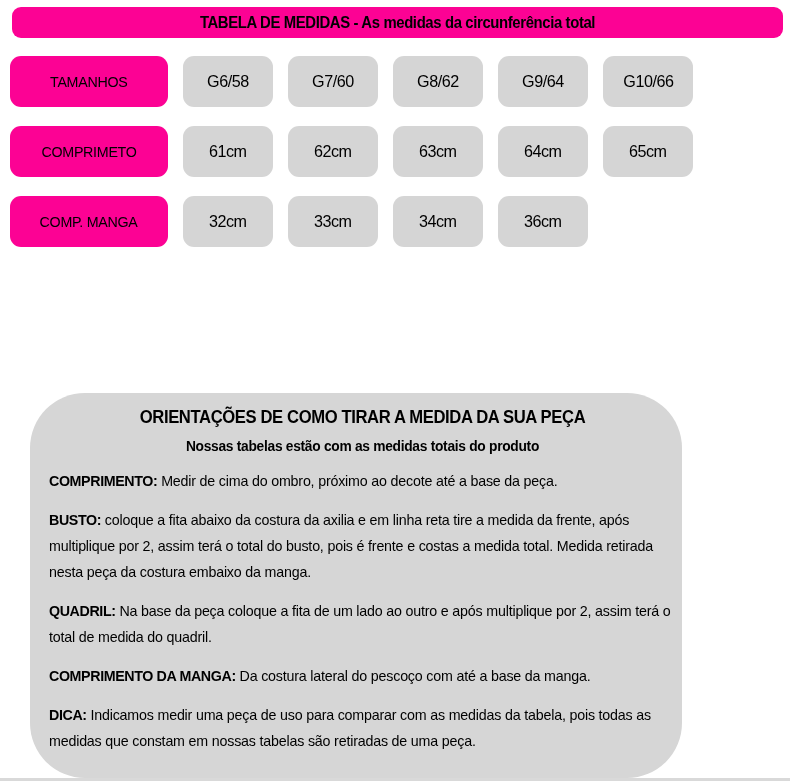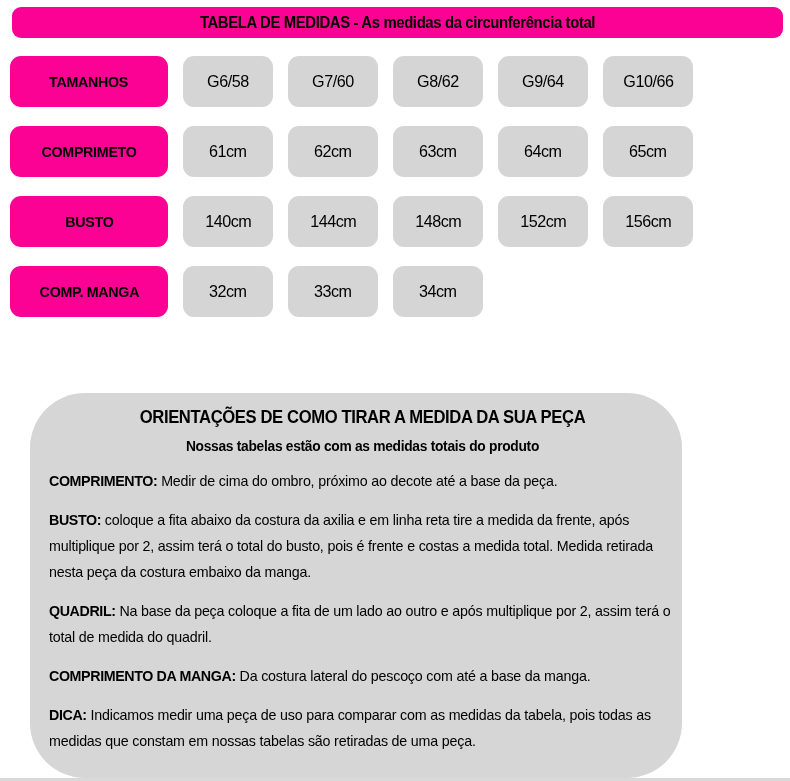--- a/index.html
+++ b/index.html
@@ -26,21 +26,21 @@
   }
   
   .size-table{position:absolute;left:10px;top:56px;}
   .trow{
     display:grid;grid-template-columns:158px repeat(5,90px);
     column-gap:15px;height:51px;margin-bottom:19px;
   }
   .tlabel{
     background:var(--pink);border-radius:11px;
     display:flex;align-items:center;justify-content:center;
-    font-weight:bold;font-size:15px;letter-spacing:-0.3px;
+    font-weight:normal;font-size:15px;letter-spacing:-0.3px;
   }
   .tlabel > span, .tcell > span{transform:scaleX(0.95);white-space:nowrap;}
   .tcell{
     background:var(--cell-gray);border-radius:11px;
     display:flex;align-items:center;justify-content:center;
     font-weight:normal;font-size:17px;letter-spacing:-0.5px;
   }
   
   .info-box{
     position:absolute;left:30px;top:393px;width:652px;height:385px;
@@ -108,50 +108,33 @@
       </div>
       <div class="tcell">
         <span>64cm</span>
       </div>
       <div class="tcell">
         <span>65cm</span>
       </div>
     </div>
     <div class="trow">
       <div class="tlabel">
-        <span>BUSTO</span>
-      </div>
-      <div class="tcell">
-        <span>140cm</span>
-      </div>
-      <div class="tcell">
-        <span>144cm</span>
-      </div>
-      <div class="tcell">
-        <span>148cm</span>
-      </div>
-      <div class="tcell">
-        <span>152cm</span>
-      </div>
-      <div class="tcell">
-        <span>156cm</span>
-      </div>
-    </div>
-    <div class="trow">
-      <div class="tlabel">
         <span>COMP. MANGA</span>
       </div>
       <div class="tcell">
         <span>32cm</span>
       </div>
       <div class="tcell">
         <span>33cm</span>
       </div>
       <div class="tcell">
         <span>34cm</span>
+      </div>
+      <div class="tcell">
+        <span>36cm</span>
       </div>
     </div>
   </div>
 
 <div class="info-box">
   <div class="info-inner">
     <div class="info-title">ORIENTAÇÕES DE COMO TIRAR A MEDIDA DA SUA PEÇA</div>
     <div class="info-sub">Nossas tabelas estão com as medidas totais do produto</div>
     <div class="paras">
         <p><b>COMPRIMENTO:</b><span> Medir de cima do ombro, próximo ao decote até a base da peça.</span></p>

